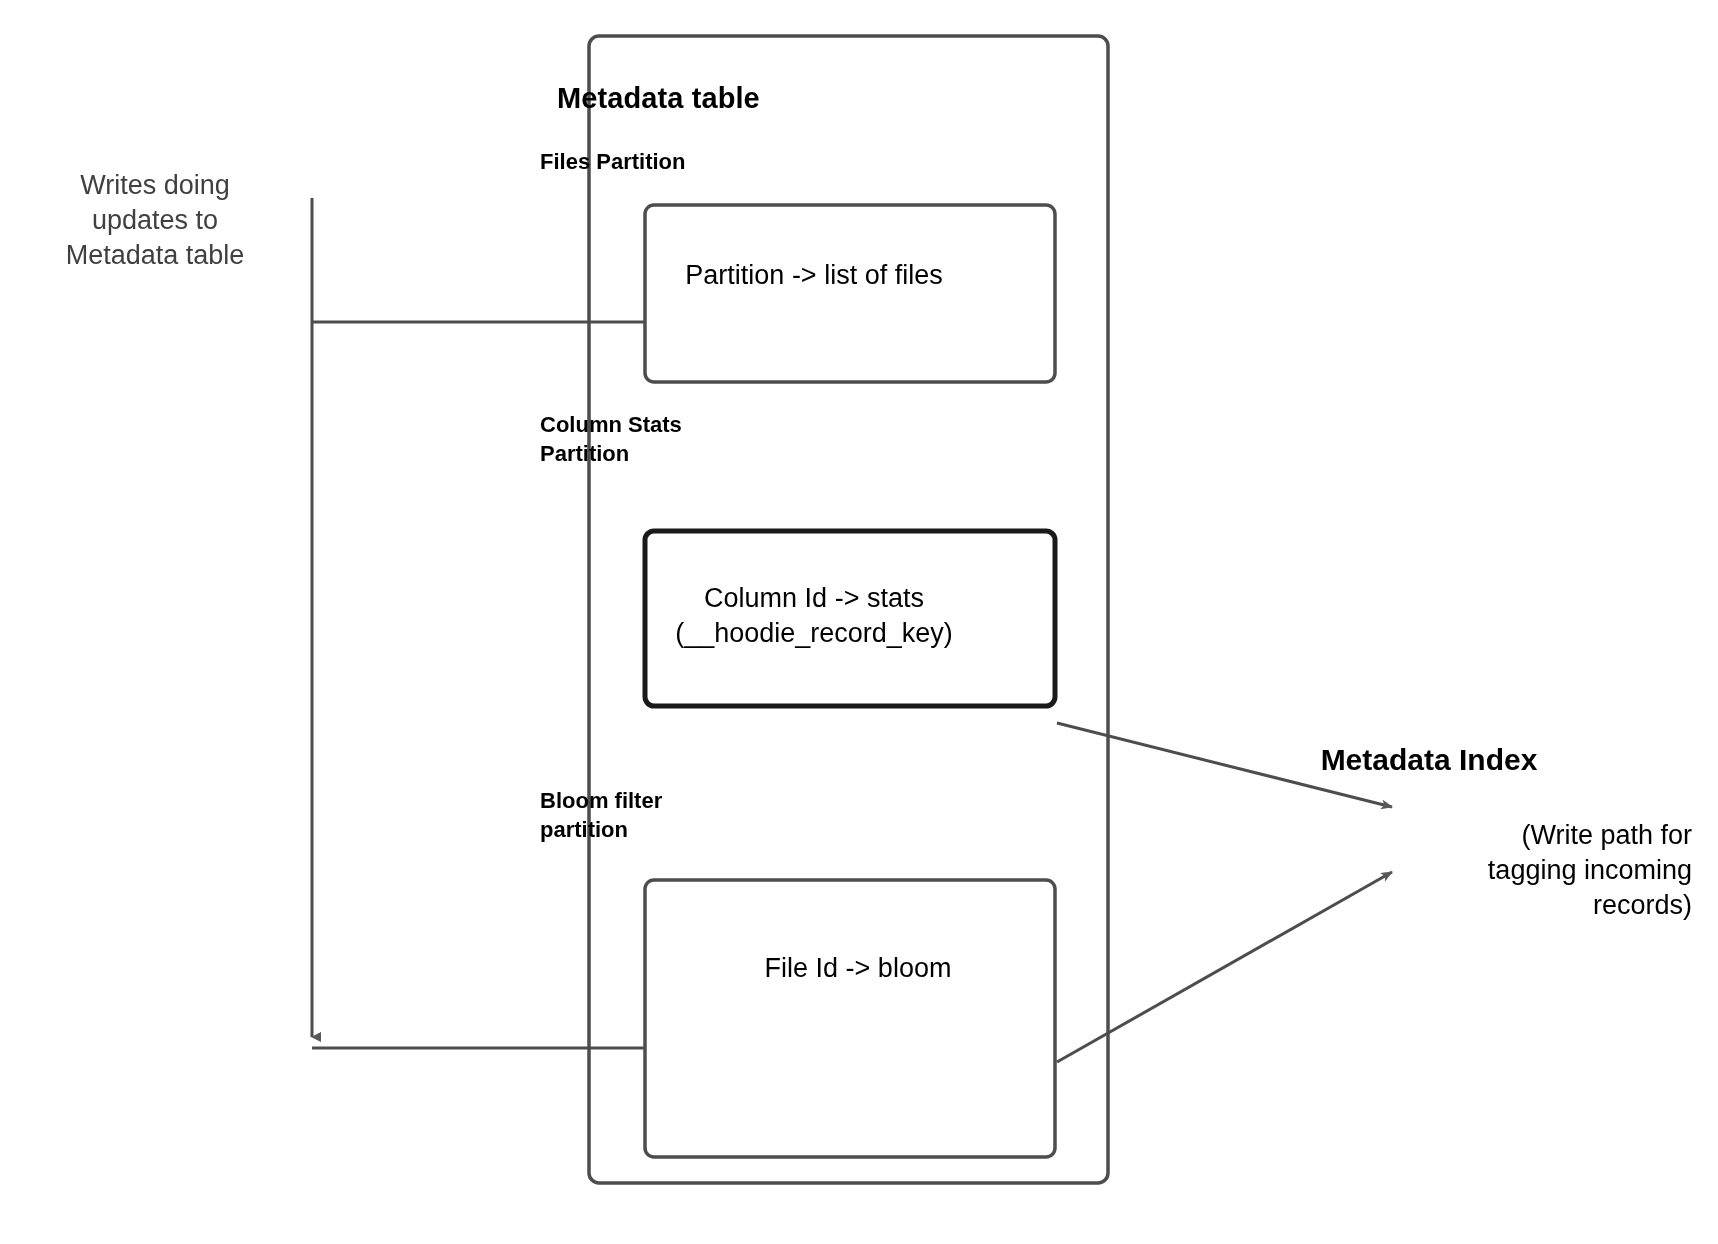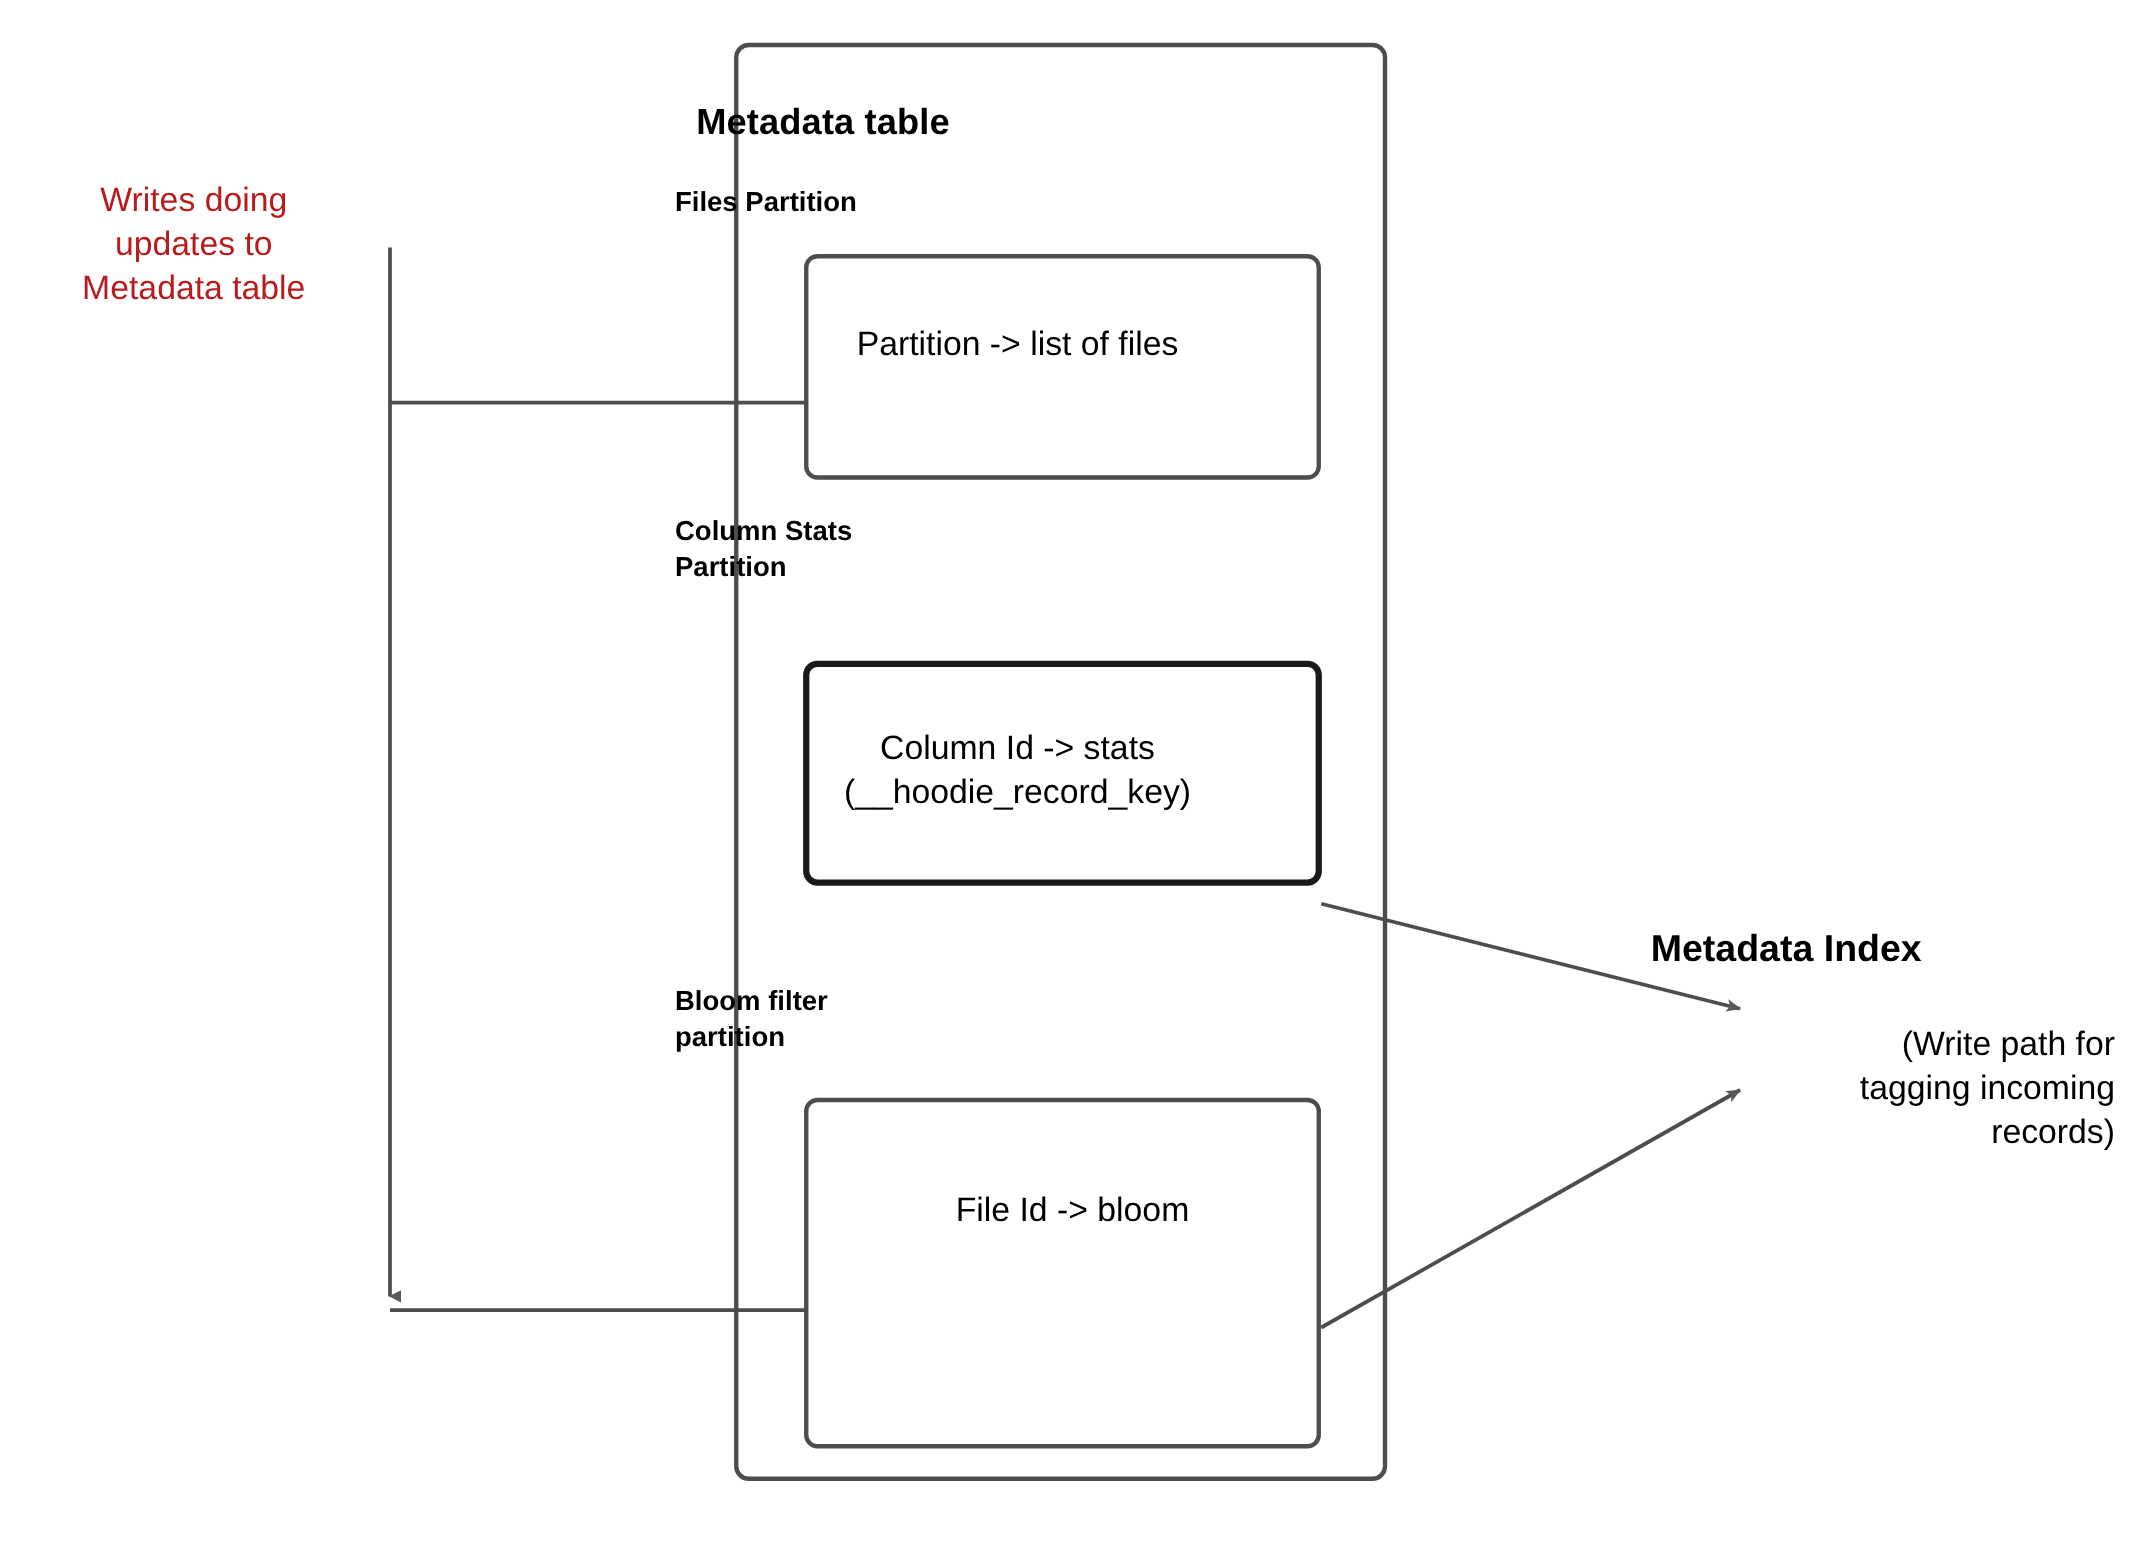--- a/index.html
+++ b/index.html
@@ -26,25 +26,25 @@
   }
   .txt {
     position: absolute;
     white-space: pre-line;
     line-height: 1.30;
   }
 
   
   #writes-caption {
     left: 10px;
-    top: 143px;
+    top: 168px;
     width: 290px;
     font-size: 27px;
     text-align: center;
-    color: #b91c1c;
+    color: #404040;
   }
 
   
   #metadata-table-title {
     left: 557px;
     top: 80px;
     font-size: 29px;
     font-weight: bold;
     letter-spacing: 0.1px;
   }

